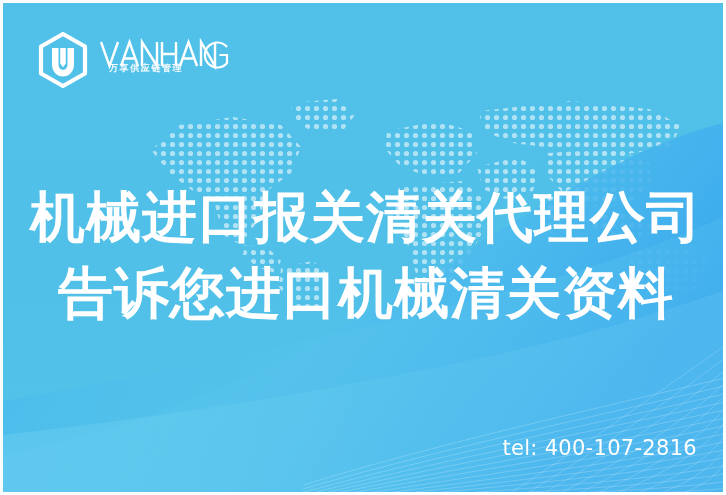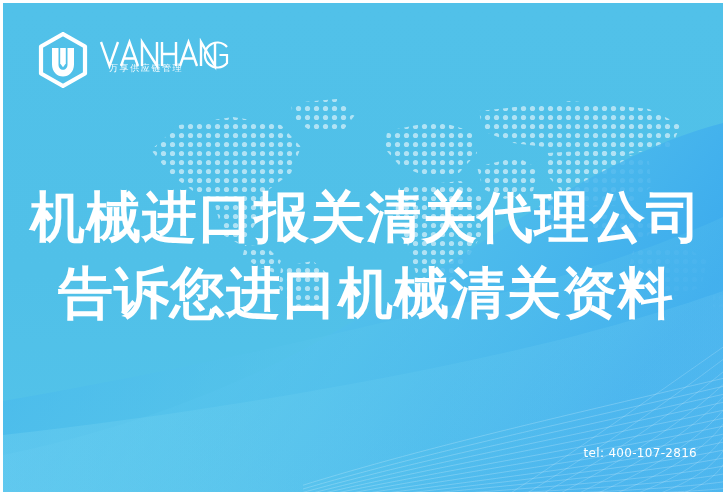--- a/index.html
+++ b/index.html
@@ -70,20 +70,21 @@
   .logo-mark {
     width: 52px;
     height: 56px;
     flex: 0 0 auto;
   }
   .logo-text {
     margin-left: 10px;
     position: relative;
     height: 46px;
     width: 130px;
+    font-weight: bold;
   }
   .logo-word {
     position: absolute;
     left: 0;
     top: 1px;
     width: 130px;
     height: 34px;
   }
   .logo-sub {
     position: absolute;
@@ -117,21 +118,21 @@
     white-space: nowrap;
   }
 
   
   .phone {
     position: absolute;
     right: 26px;
     bottom: 32px;
     color: #ffffff;
     font-family: "DejaVu Sans", "Liberation Sans", sans-serif;
-    font-size: 12px;
+    font-size: 21px;
     letter-spacing: 0.3px;
     white-space: nowrap;
   }
 </style>
 </head>
 <body>
 
 <div id="banner">
 
   <div class="layer bg-base"></div>

